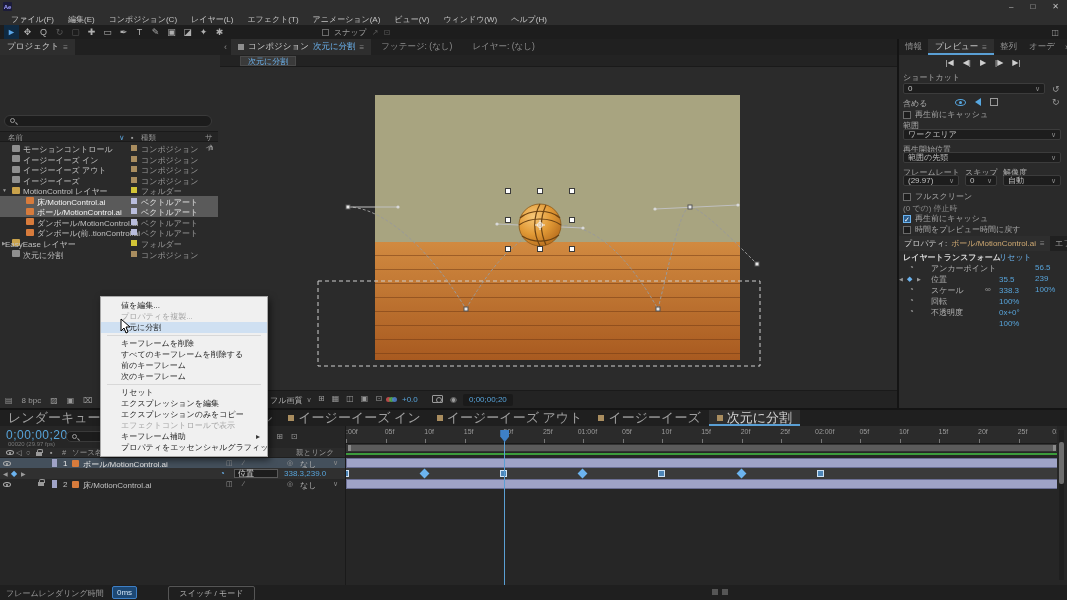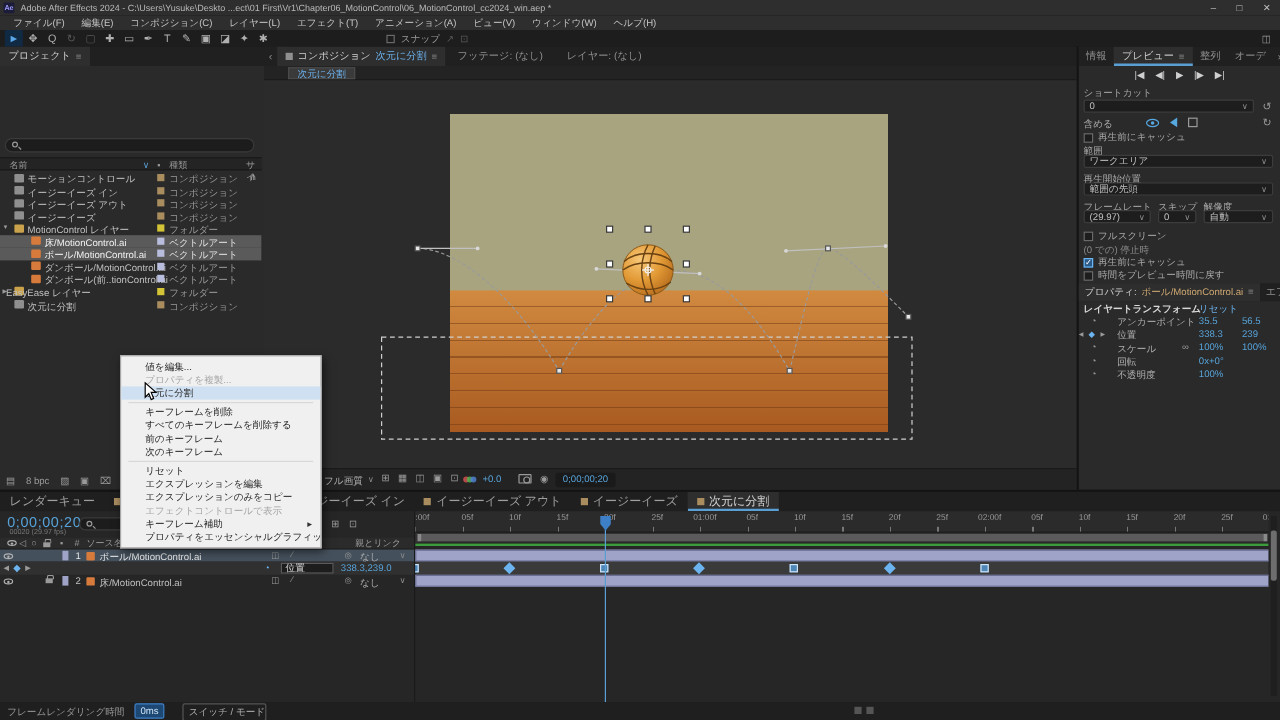--- a/index.html
+++ b/index.html
@@ -89,31 +89,31 @@
   .i-eye2::after{content:"";position:absolute;left:3px;top:1px;width:3px;height:3px;background:#57a7e0;border-radius:50%}
   .i-spk{width:0;height:0;border-top:4px solid transparent;border-bottom:4px solid transparent;border-right:6px solid #57a7e0}
   .i-ovl{width:8px;height:8px;border:1px solid #9a9a9a}
   .inclicons{position:absolute;display:flex;gap:9px;align-items:center}
   .propshead{position:absolute;left:0;right:0;top:197px;height:15px;background:#202020;display:flex;align-items:center}
   .propshead .ptab{height:15px;font-size:8px;padding:0 5px}
   .grouprow{position:absolute;left:4px;top:213px;font-size:8px;color:#d8d8d8;font-weight:bold}
   .resetlink{position:absolute;left:100px;top:213px;font-size:8px;color:#6cb4f0;font-weight:normal}
   .proprow{position:absolute;left:0;width:168px;height:11px;font-size:8px}
   .proprow .pl{position:absolute;left:32px;top:0;color:#b0b0b0}
-  .proprow .v1{position:absolute;left:100px;top:0;color:#57a3d9}
+  .proprow .v1{position:absolute;left:100px;top:12px;color:#57a3d9}
   .proprow .v2{position:absolute;left:136px;top:0;color:#57a3d9}
   .proprow .sw{position:absolute;left:10px;top:0;color:#9a9a9a;font-size:8px}
   .proprow .nav{position:absolute;left:0;top:0;width:26px}
   .proprow .nav b{position:absolute;font-size:5px;color:#9a9a9a;top:2px;font-weight:normal}
   .proprow .nav .di{color:#6cb4f0;font-size:7px;top:1px}
   .linkico{position:absolute;left:86px;top:0;color:#9a9a9a}
   
   #timeline{position:absolute;left:0;top:410px;width:1067px;height:175px;background:#262626}
   .ttabs{position:absolute;left:0;top:0;width:1067px;height:16px;background:#1f1f1f;display:flex}
-  .ttab{padding:0 8px;display:flex;align-items:center;gap:4px;font-size:10px;color:#9f9f9f;white-space:nowrap}
+  .ttab{padding:0 8px;display:flex;align-items:center;gap:4px;font-size:13px;color:#9f9f9f;white-space:nowrap}
   .ttab.active{background:#2e2e2e;color:#d4d4d4;box-shadow:inset 0 -2px 0 #5a9fd4}
   .cicon{width:6px;height:6px;background:#a98d5f;flex:0 0 auto}
   .tl-left{position:absolute;left:0;top:16px;width:345px;height:159px}
   .tl-right{position:absolute;left:345px;top:16px;width:712px;height:159px;overflow:hidden;border-left:1px solid #1a1a1a}
   .tc{position:absolute;left:6px;top:2px;font-size:12px;color:#57a3d9;letter-spacing:.5px}
   .tcsub{position:absolute;left:8px;top:15px;font-size:6px;color:#787878}
   .tsearch{position:absolute;left:66px;top:5px;width:62px;height:11px;background:#1c1c1c;border:1px solid #3a3a3a;border-radius:5px}
   .ticons{position:absolute;left:245px;top:6px;display:flex;gap:8px;color:#9a9a9a;font-size:8px}
   .thead{position:absolute;left:0;top:22px;width:345px;height:10px;background:#2b2b2b;font-size:7.5px;color:#9a9a9a;border-bottom:1px solid #1f1f1f}
   .thead span{position:absolute;top:0}
@@ -150,37 +150,36 @@
   .kf.square{background:#4e86b8;border:1px solid #cfe3f5}
   .kf.diamond{background:#6cb4f0;transform:rotate(45deg)}
   .playline{position:absolute;top:8px;width:1px;height:151px;background:#5a9fd4}
   .playhead{position:absolute;top:4px;width:9px;height:12px;background:#3e80c7;clip-path:polygon(0 0,100% 0,100% 55%,50% 100%,0 55%)}
   .vsb{position:absolute;right:3px;top:20px;width:5px;height:150px;background:#1f1f1f}
   .vsbthumb{position:absolute;left:0;top:12px;width:5px;height:42px;background:#6e6e6e;border-radius:2px}
   
   .statusbar{position:absolute;left:0;top:585px;width:1067px;height:15px;background:#1f1f1f;font-size:8px;color:#9a9a9a}
   .stlab{position:absolute;left:6px;top:3px}
   .stval{position:absolute;left:112px;top:1px;padding:1px 4px;background:#1d4874;border:1px solid #3e80c7;color:#cfe3f5;border-radius:2px}
-  .sttoggle{position:absolute;left:152px;top:1px;width:70px;text-align:right;border:1px solid #555;border-radius:2px;padding:1px 0;color:#b0b0b0}
+  .sttoggle{position:absolute;left:168px;top:1px;width:87px;text-align:center;border:1px solid #555;border-radius:2px;padding:1px 0;color:#b0b0b0}
   .stico{position:absolute;top:4px;width:6px;height:6px;background:#555}
   
   #ctxmenu{position:absolute;left:100px;top:296px;width:168px;background:#f0f0f0;border:1px solid #a8a8a8;box-shadow:2px 3px 7px rgba(0,0,0,.55);padding:3px 0;z-index:50}
   .citem{height:11px;line-height:11px;padding-left:20px;font-size:8px;color:#1e1e1e;white-space:nowrap;position:relative;overflow:hidden}
   .citem.dis{color:#a6a6a6}
   .citem.hl{background:#cfe0f2}
   .csep{height:1px;background:#d8d8d8;margin:2px 6px}
   .subarrow{position:absolute;right:7px;top:0;font-size:8px;color:#333}
   #cursor{position:absolute;left:120px;top:318px;z-index:60}
 </style>
 </head>
 <body>
 
 <div class="titlebar">
   <div class="appicon">Ae</div>
-  <div class="wtitle">Adobe After Effects 2024 - C:\Users\Yusuke\Deskto ...ect\01 First\Vr1\Chapter06_MotionControl\06_MotionControl_cc2024_win.aep *</div>
   <div class="winctl">
     <span>–</span>
     <span>□</span>
     <span>✕</span>
   </div>
 </div>
 
 <div class="menubar">
     <span class="mi">ファイル(F)</span>
     <span class="mi">編集(E)</span>

